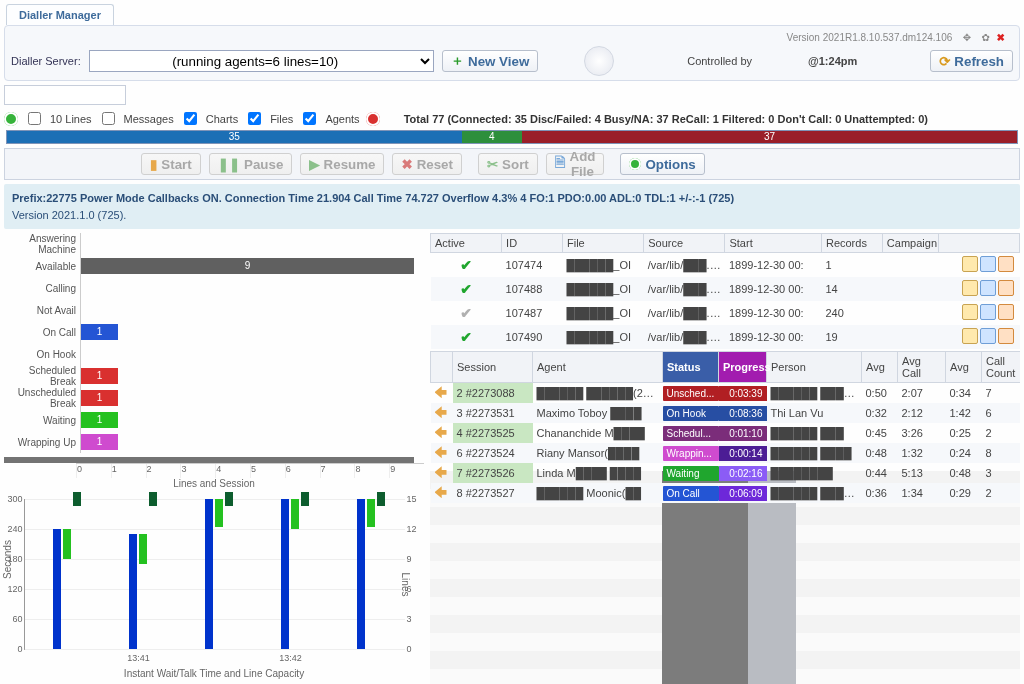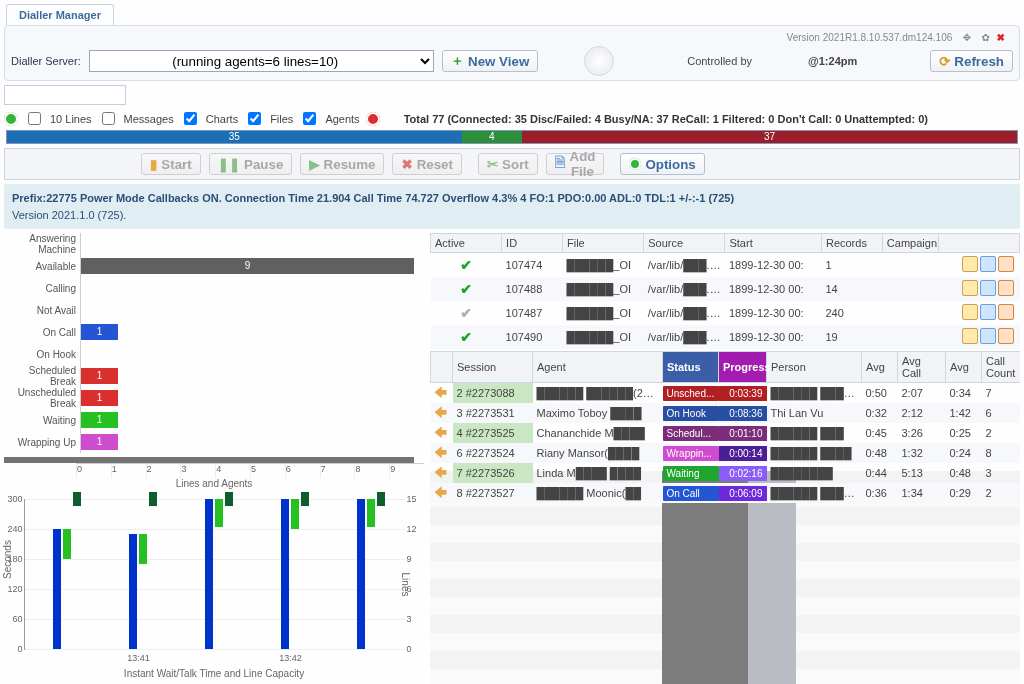--- a/index.html
+++ b/index.html
@@ -282,21 +282,21 @@
         <div class="tick">1</div>
         <div class="tick">2</div>
         <div class="tick">3</div>
         <div class="tick">4</div>
         <div class="tick">5</div>
         <div class="tick">6</div>
         <div class="tick">7</div>
         <div class="tick">8</div>
         <div class="tick">9</div>
       </div>
-    <div class="hbar-title">Lines and Agents</div>
+    <div class="hbar-title">Lines and Session</div>
 
     <div style="position:relative; margin-top:10px;">
       <span class="yaxis-label-l" style="position:absolute; left:-2px; top:80px; transform:rotate(-90deg);font-size:10px;color:#666;">Seconds</span>
       <div class="mini-chart" id="mini-chart">
           <div class="ytick" style="top: 150px;">0</div>
           <div style="position: absolute; left: 0px; right: 0px; top: 150px; border-top: 1px solid rgb(238, 238, 238);"></div>
           <div class="ytick" style="top: 120px;">60</div>
           <div style="position: absolute; left: 0px; right: 0px; top: 120px; border-top: 1px solid rgb(238, 238, 238);"></div>
           <div class="ytick" style="top: 90px;">120</div>
           <div style="position: absolute; left: 0px; right: 0px; top: 90px; border-top: 1px solid rgb(238, 238, 238);"></div>

